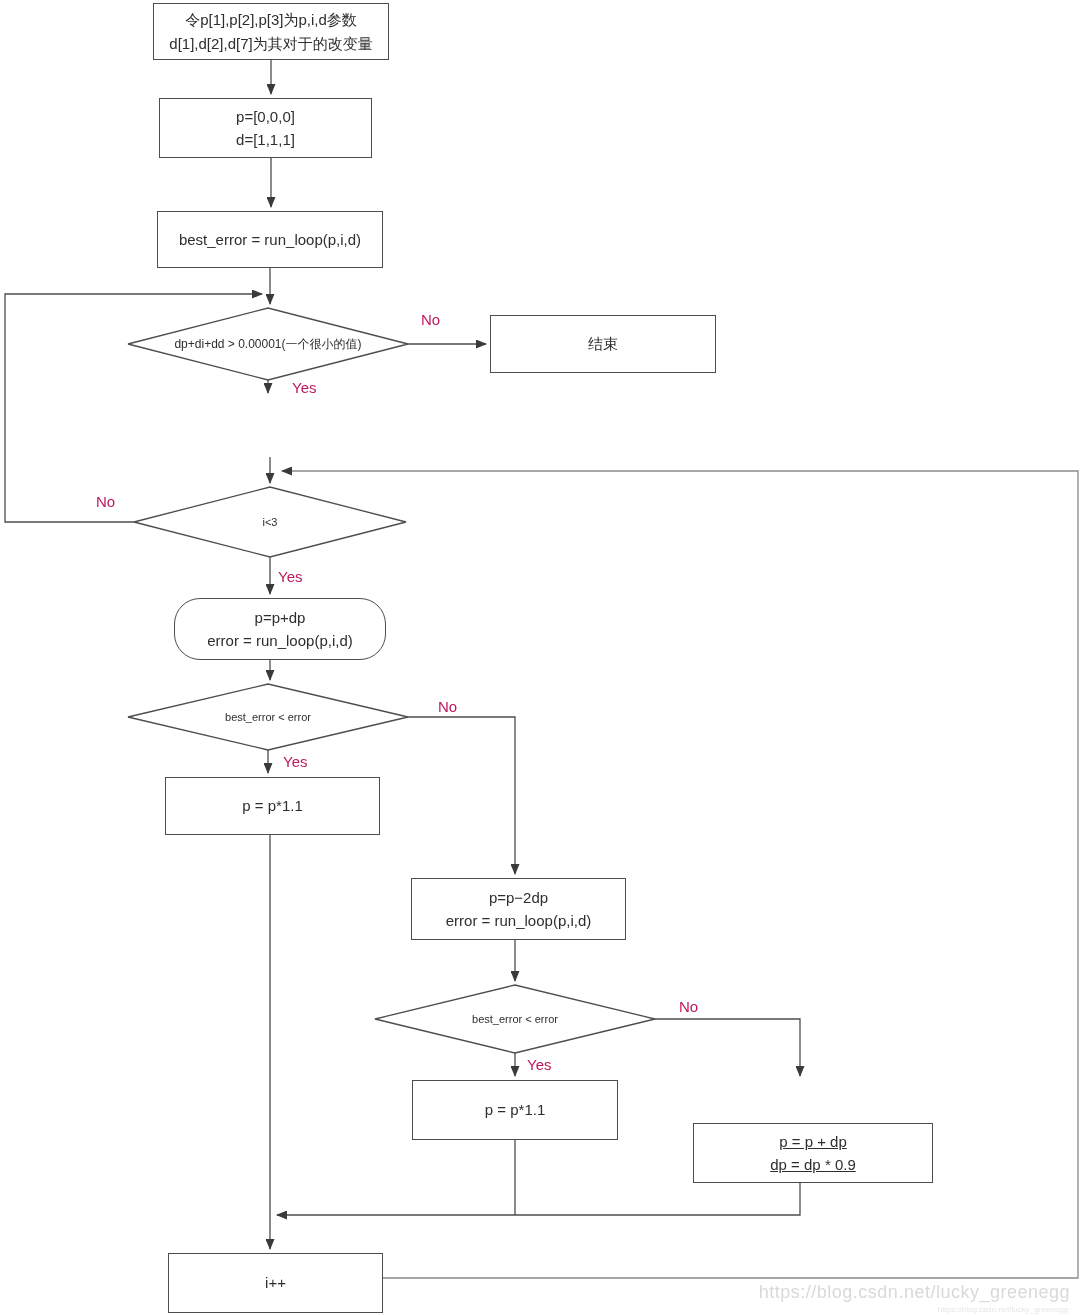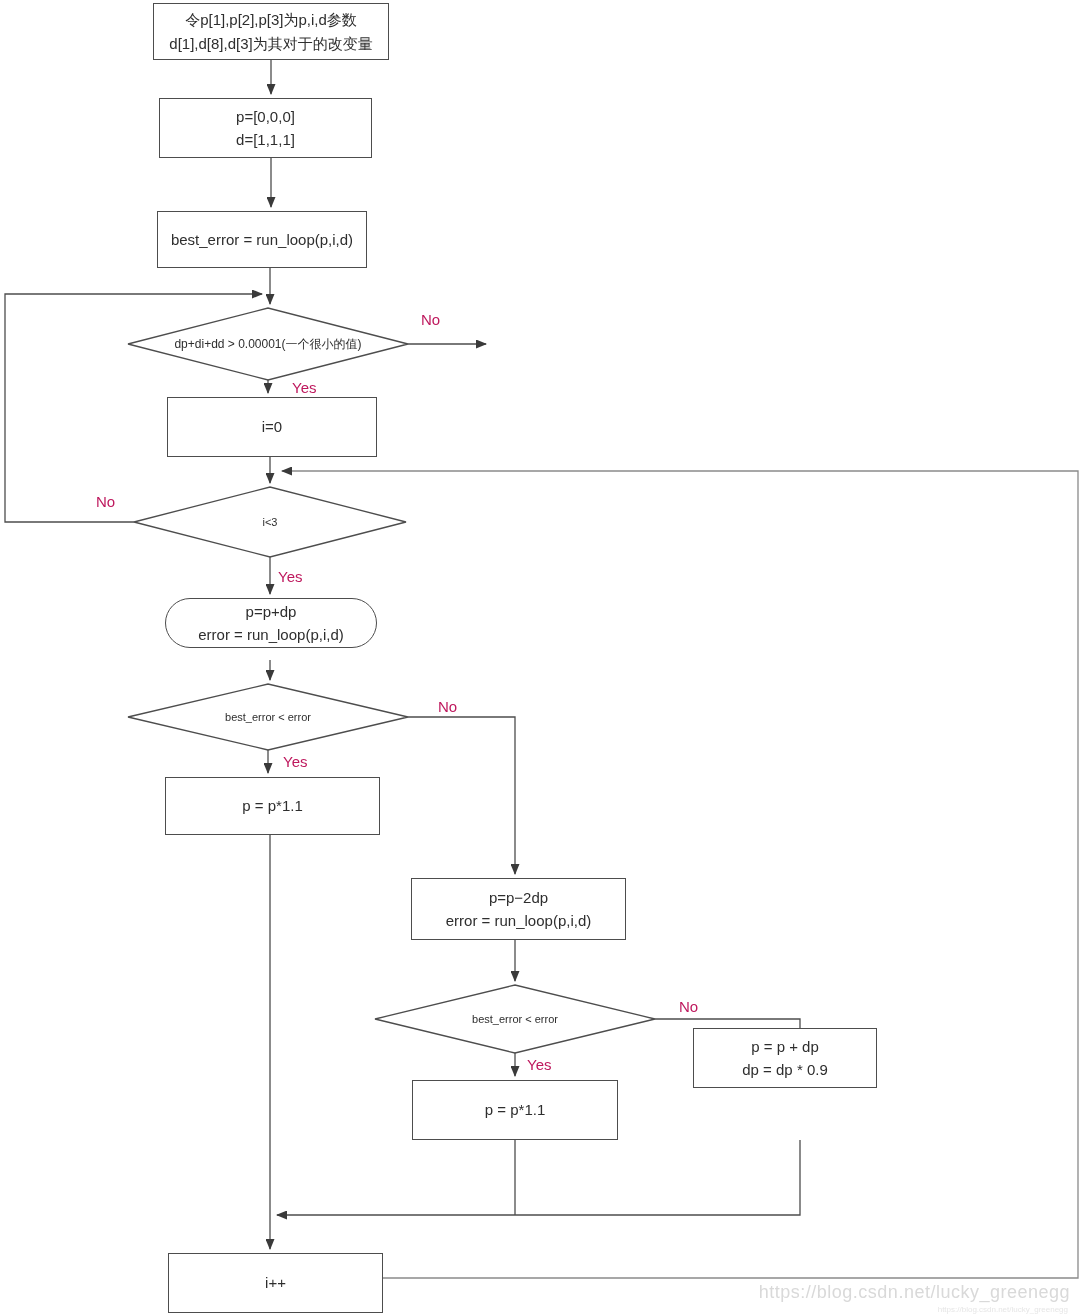--- a/index.html
+++ b/index.html
@@ -106,41 +106,41 @@
 
     <g fill="#ffffff" stroke="#4d4d4d" stroke-width="1.3">
       <polygon points="128,344 268,308 408,344 268,380"></polygon>
       <polygon points="134,522 270,487 406,522 270,557"></polygon>
       <polygon points="128,717 268,684 408,717 268,750"></polygon>
       <polygon points="375,1019 515,985 655,1019 515,1053"></polygon>
     </g>
   </svg>
 
   <div class="node" style="left:153px;top:3px;width:236px;height:57px;">令p[1],p[2],p[3]为p,i,d参数
-d[1],d[8],d[3]为其对于的改变量</div>
+d[1],d[2],d[7]为其对于的改变量</div>
 
   <div class="node" style="left:159px;top:98px;width:213px;height:60px;">p=[0,0,0]
 d=[1,1,1]</div>
 
-  <div class="node" style="left:157px;top:211px;width:210px;height:57px;">best_error = run_loop(p,i,d)</div>
+  <div class="node" style="left:157px;top:211px;width:226px;height:57px;">best_error = run_loop(p,i,d)</div>
+
+  <div class="node" style="left:490px;top:315px;width:226px;height:58px;">结束</div>
 
 
-  <div class="node" style="left:167px;top:397px;width:210px;height:60px;">i=0</div>
-
-  <div class="node" style="left:165px;top:598px;width:212px;height:50px;border-radius:26px;">p=p+dp
+  <div class="node" style="left:174px;top:598px;width:212px;height:62px;border-radius:26px;">p=p+dp
 error = run_loop(p,i,d)</div>
 
   <div class="node" style="left:165px;top:777px;width:215px;height:58px;">p = p*1.1</div>
 
   <div class="node" style="left:411px;top:878px;width:215px;height:62px;">p=p−2dp
 error = run_loop(p,i,d)</div>
 
   <div class="node" style="left:412px;top:1080px;width:206px;height:60px;">p = p*1.1</div>
 
-  <div class="node" style="left:693px;top:1028px;width:184px;height:60px;">p = p + dp
+  <div class="node" style="left:693px;top:1123px;width:240px;height:60px;text-decoration:underline;">p = p + dp
 dp = dp * 0.9</div>
 
   <div class="node" style="left:168px;top:1253px;width:215px;height:60px;">i++</div>
 
   <div class="dlabel" style="left:168px;top:312px;width:200px;height:64px;font-size:12px;">dp+di+dd &gt; 0.00001(一个很小的值)</div>
 
   <div class="dlabel" style="left:200px;top:504px;width:140px;height:36px;">i&lt;3</div>
 
   <div class="dlabel" style="left:168px;top:699px;width:200px;height:36px;">best_error &lt; error</div>
 

